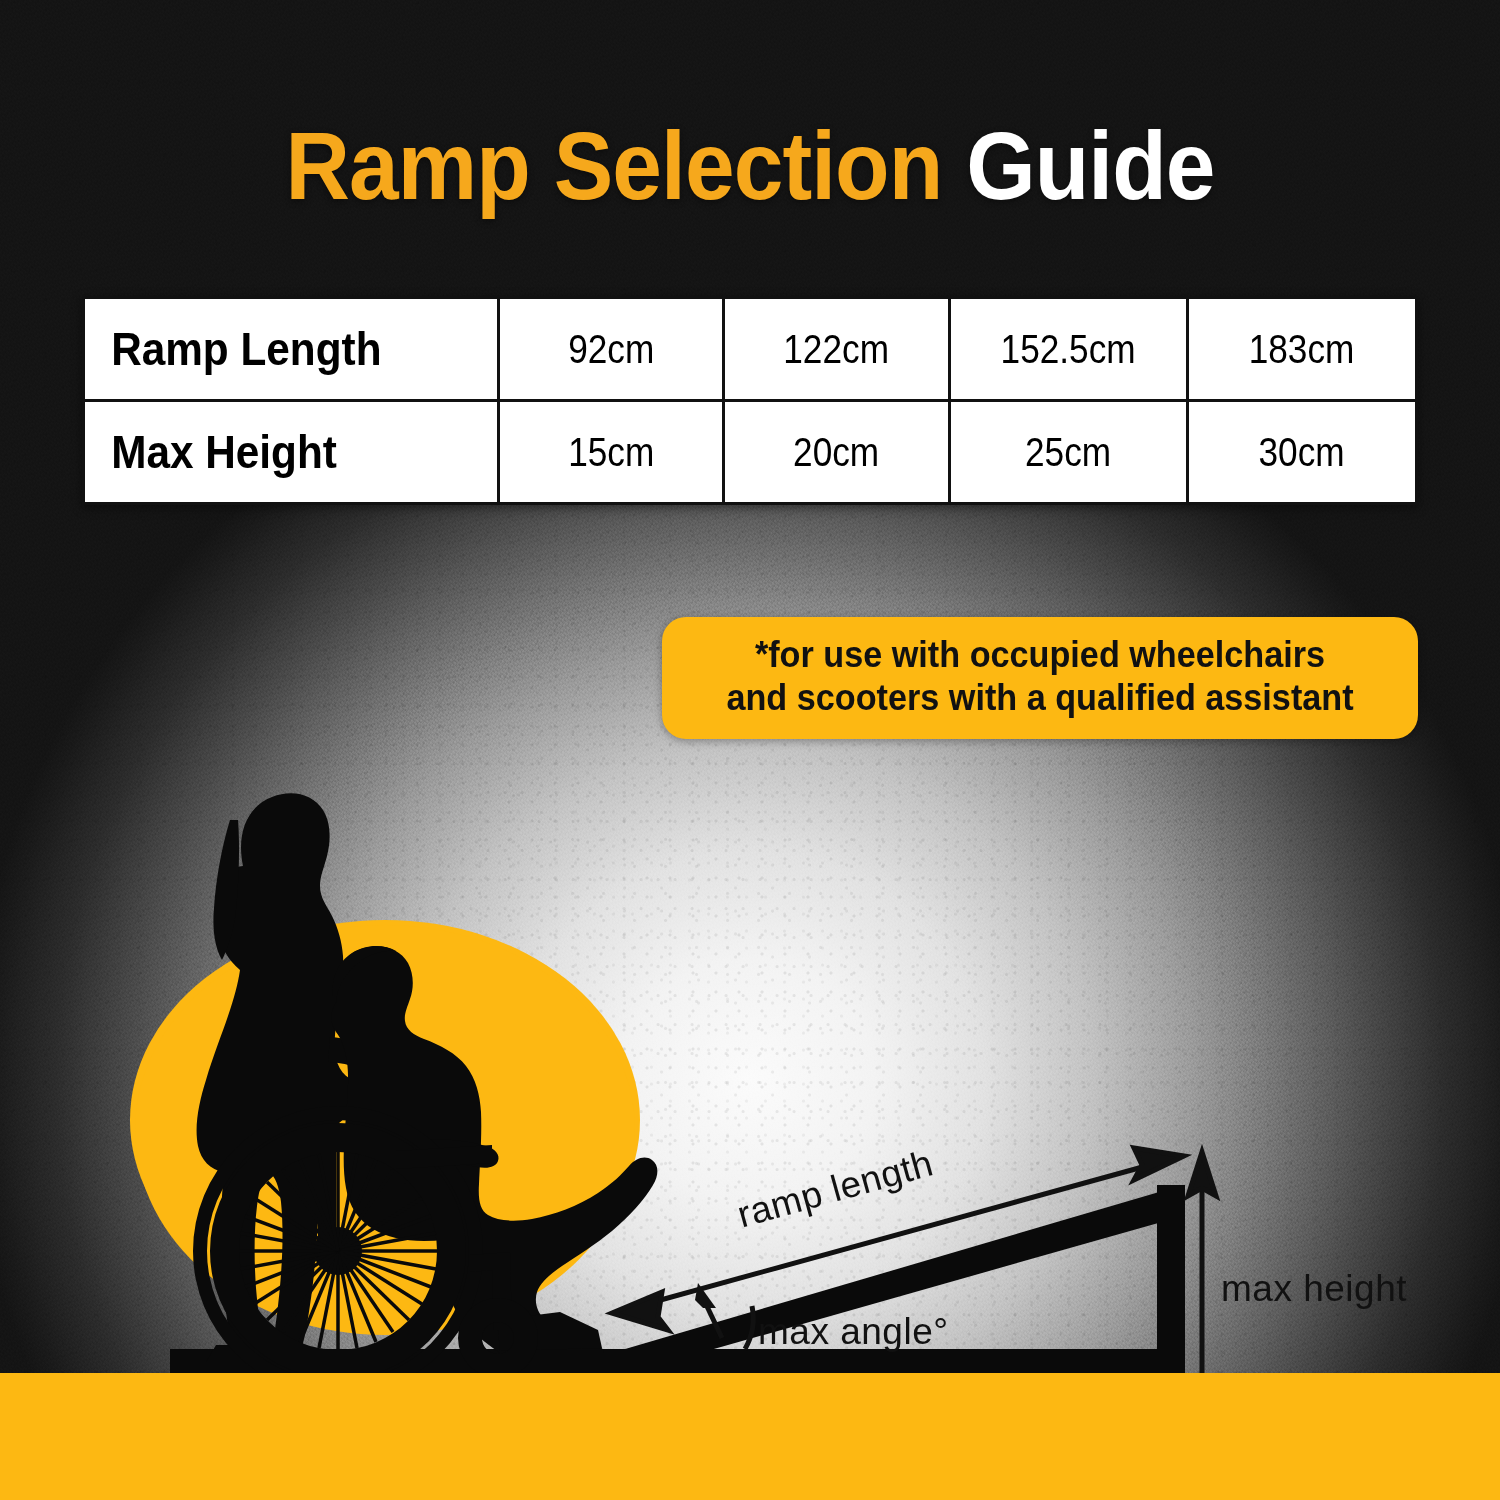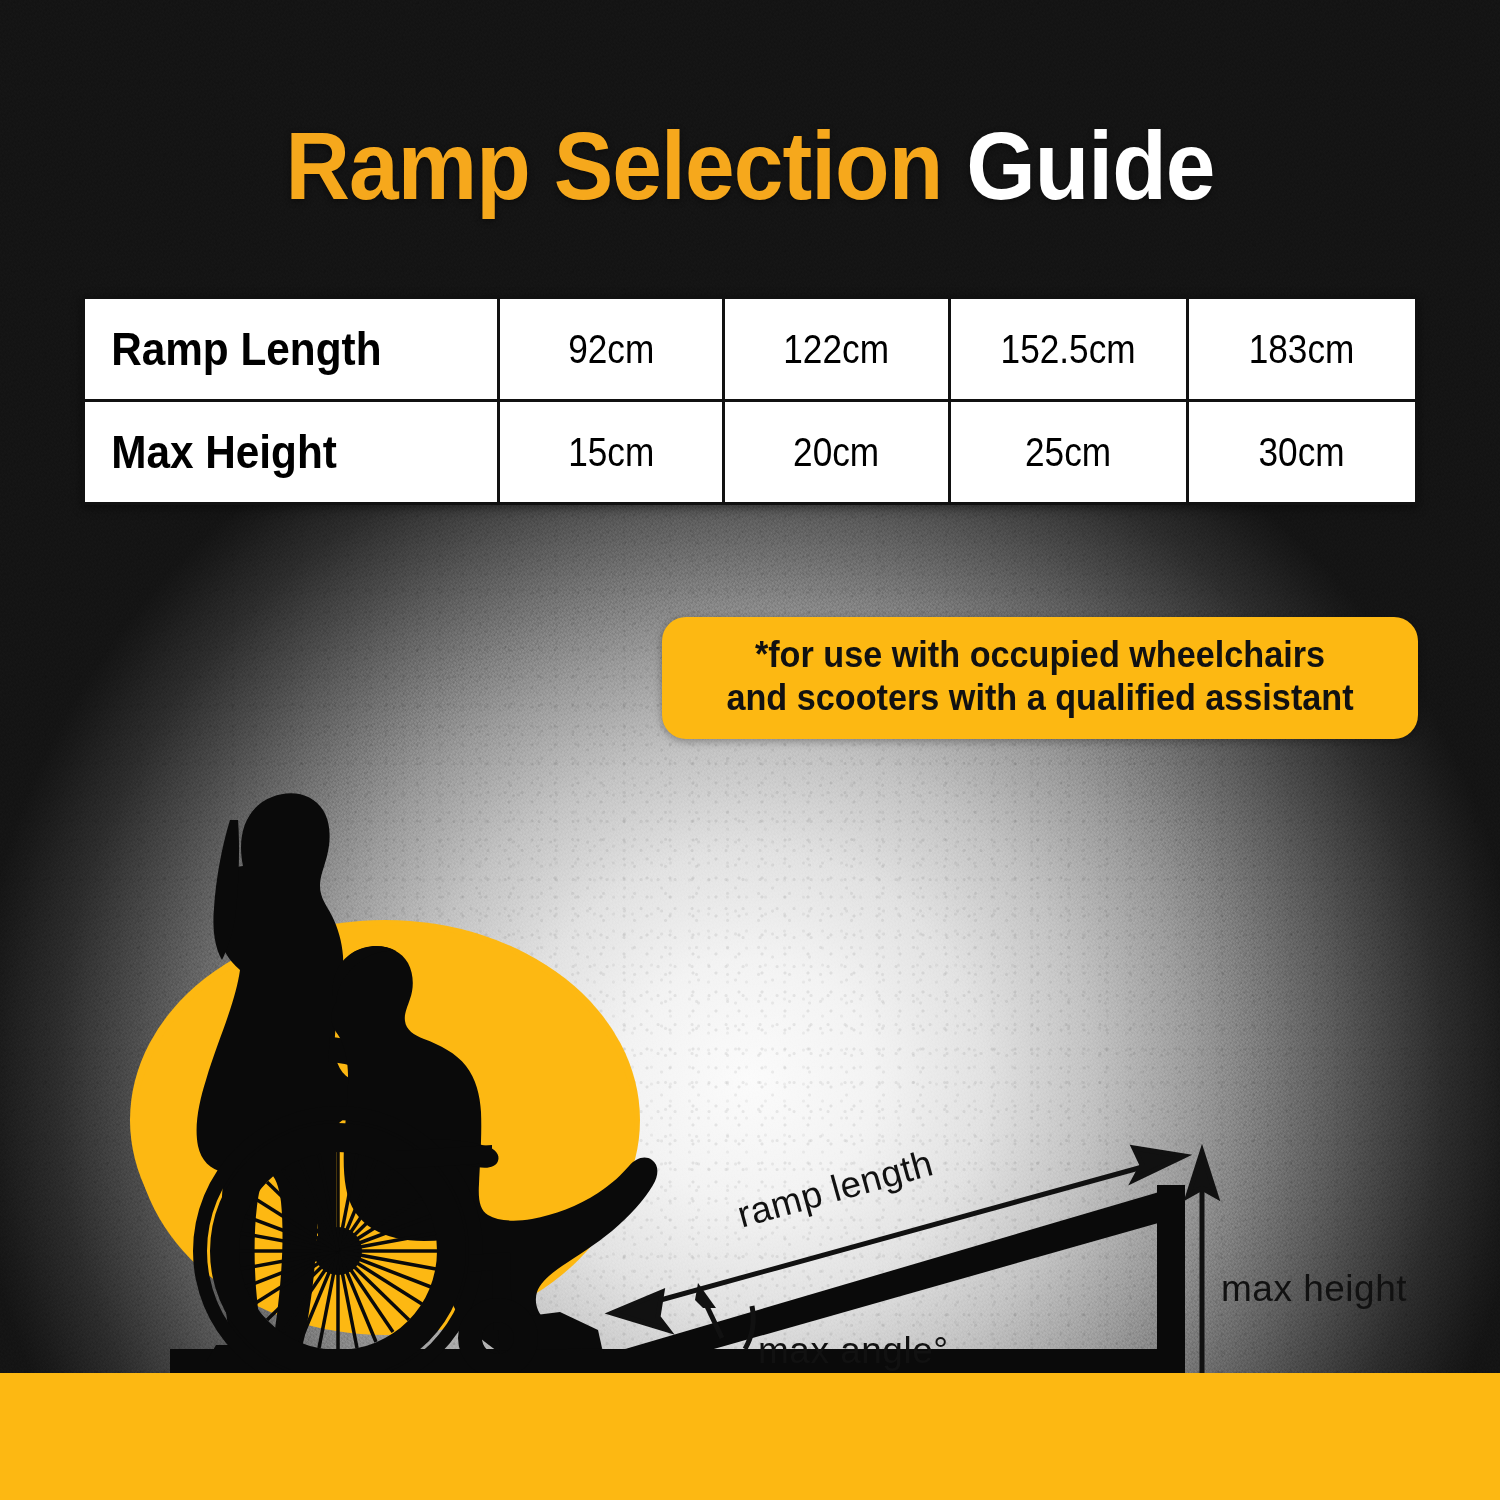--- a/index.html
+++ b/index.html
@@ -122,21 +122,20 @@
     transform:rotate(-15.5deg);
     transform-origin:left top;
     white-space:nowrap;
     letter-spacing:.5px;
   }
   #lbl-max-angle{
     position:absolute;left:758px;top:1311px;
     font-size:37px;color:#111;font-weight:400;
     white-space:nowrap;
     letter-spacing:.5px;
-    margin-top:19px;
   }
   #lbl-max-height{
     position:absolute;left:1221px;top:1268px;
     font-size:37px;color:#111;font-weight:400;
     white-space:nowrap;
     letter-spacing:.5px;
   }
 
   
   #bottom-band{

